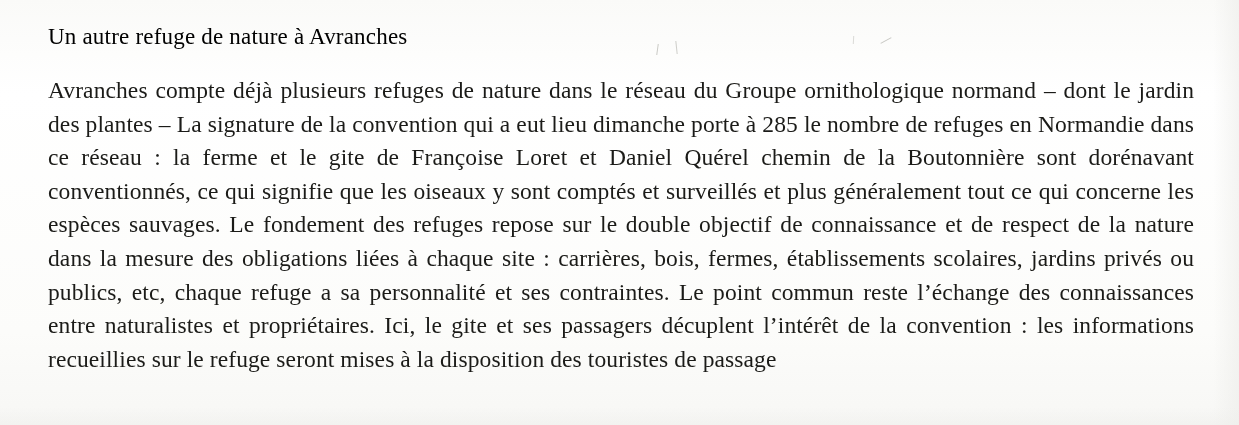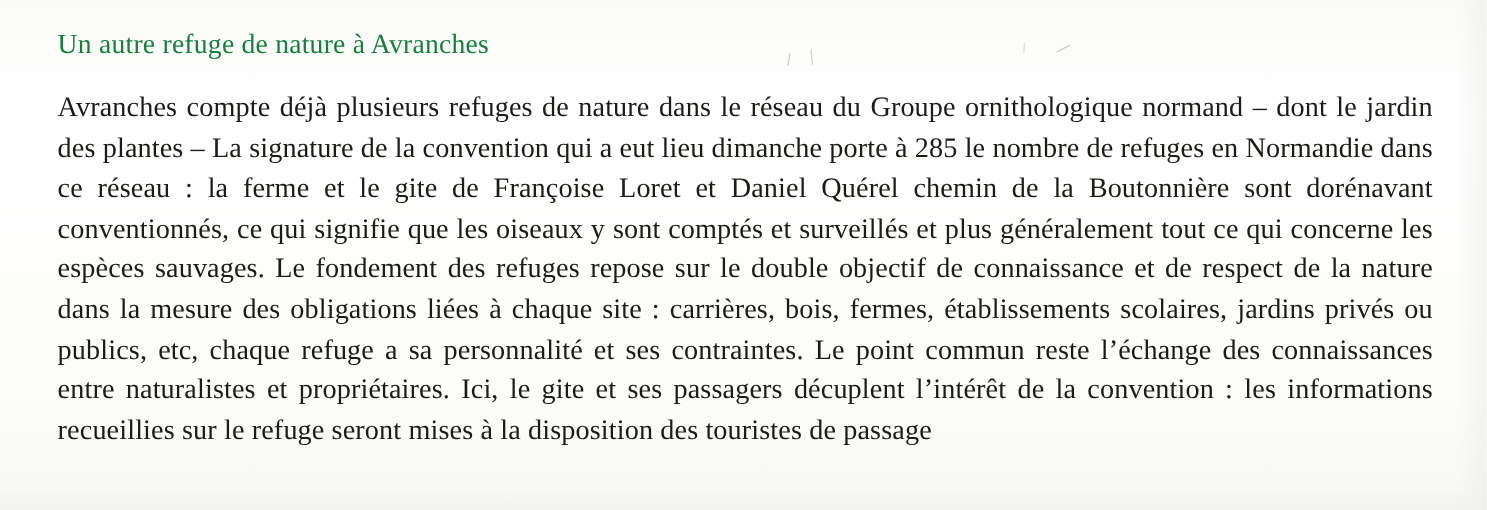--- a/index.html
+++ b/index.html
@@ -33,21 +33,21 @@
   .content {
     position: absolute;
     left: 48px;
     top: 22px;
     width: 1146px;
   }
   .headline {
     font-size: 23px;
     line-height: 30px;
     letter-spacing: 0.2px;
-    color: #15803d;
+    color: #000000;
     margin: 0 0 22px 0;
     font-weight: 400;
     white-space: nowrap;
   }
   .body-text {
     font-size: 23.5px;
     line-height: 33.6px;
     text-align: justify;
     text-justify: inter-word;
     color: #1b1b18;

